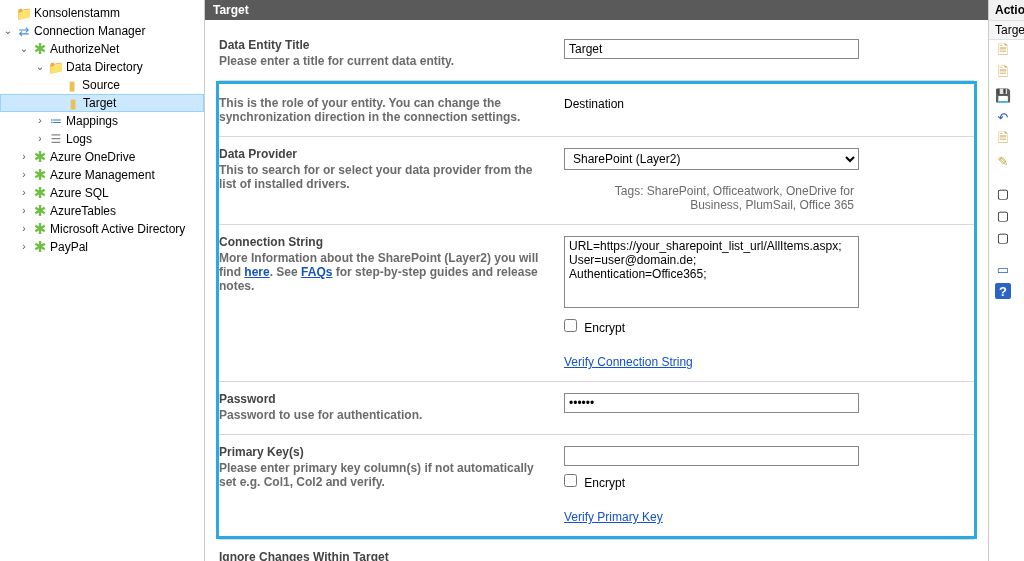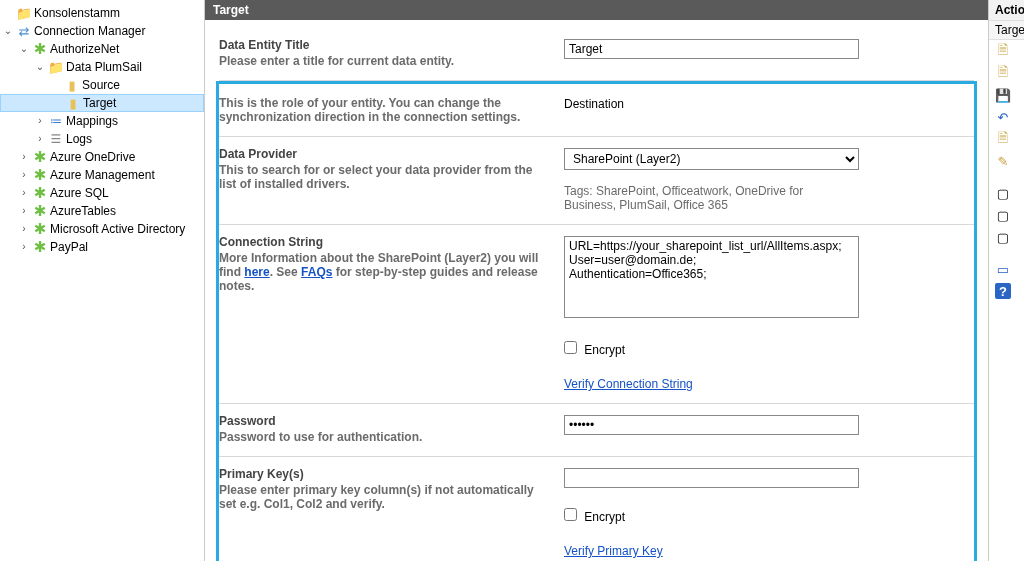--- a/index.html
+++ b/index.html
@@ -97,26 +97,26 @@
   .field-right select,
   .field-right textarea {
     width: 295px;
     font-family: inherit;
     font-size: 12px;
     border: 1px solid #888;
     padding: 2px 4px;
     background: #fff;
   }
   .field-right textarea {
-    height: 82px;
+    height: 72px;
     resize: none;
     overflow-y: scroll;
   }
-  .tags-text { color: #6b6b6b; margin-top: 14px; width: 290px; }
-  .sub-control { margin-top: 20px; }
+  .tags-text { color: #6b6b6b; margin-top: 14px; width: 290px; text-align: right; }
+  .sub-control { margin-top: 8px; }
   .sub-control label { margin-left: 4px; }
   .link-action {
     display: inline-block;
     color: #1452c6;
     text-decoration: underline;
     margin-top: 20px;
     cursor: pointer;
   }
   .highlight-box {
     border: 3px solid #29abe2;
@@ -180,21 +180,21 @@
     <span>Connection Manager</span>
   </div>
   <div class="tree-row" style="padding-left:18px">
     <span class="tree-toggle">⌄</span>
     <span class="tree-icon icon-green">✱</span>
     <span>AuthorizeNet</span>
   </div>
   <div class="tree-row" style="padding-left:34px">
     <span class="tree-toggle">⌄</span>
     <span class="tree-icon icon-folder-src">📁</span>
-    <span>Data PlumSail</span>
+    <span>Data Directory</span>
   </div>
   <div class="tree-row" style="padding-left:62px">
     <span class="tree-icon icon-db">▮</span>
     <span>Source</span>
   </div>
   <div class="tree-row selected" style="padding-left:62px">
     <span class="tree-icon icon-db">▮</span>
     <span>Target</span>
   </div>
   <div class="tree-row" style="padding-left:34px">

